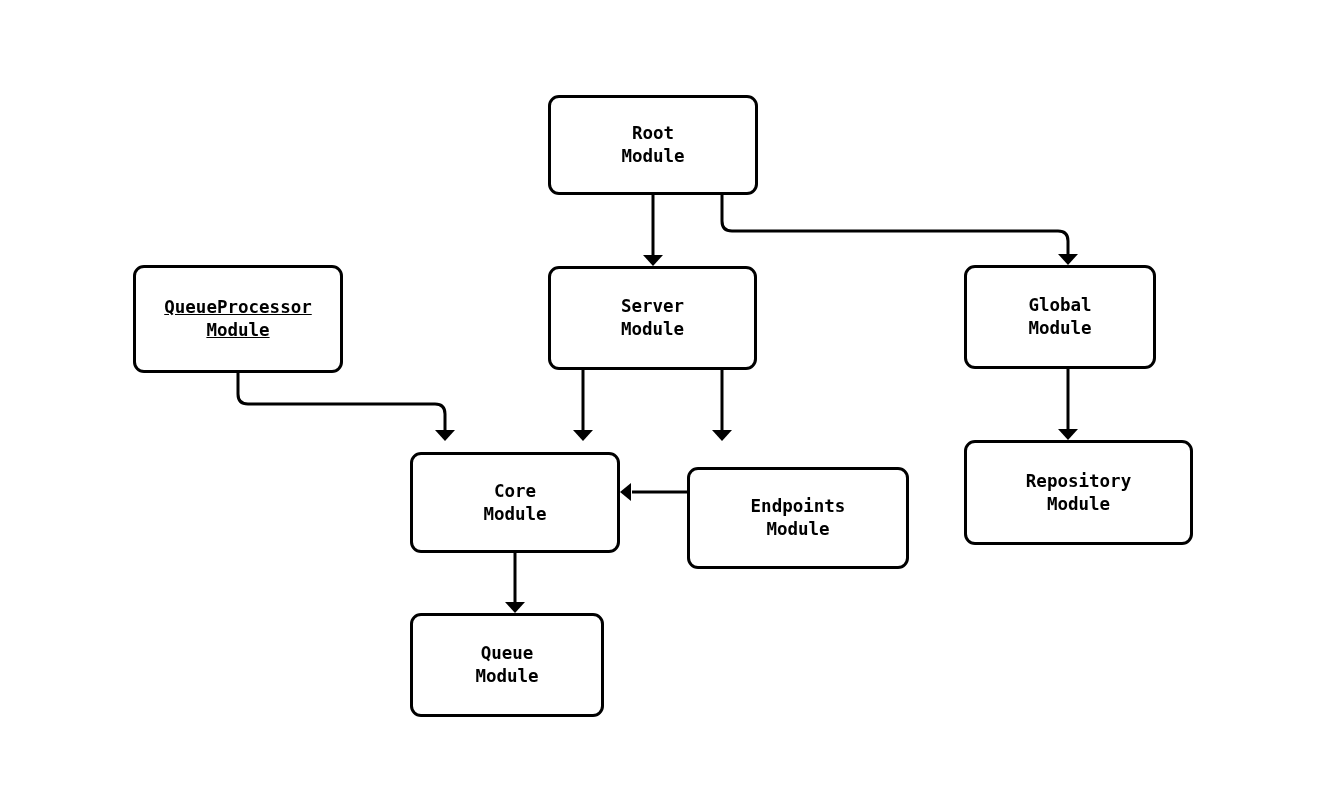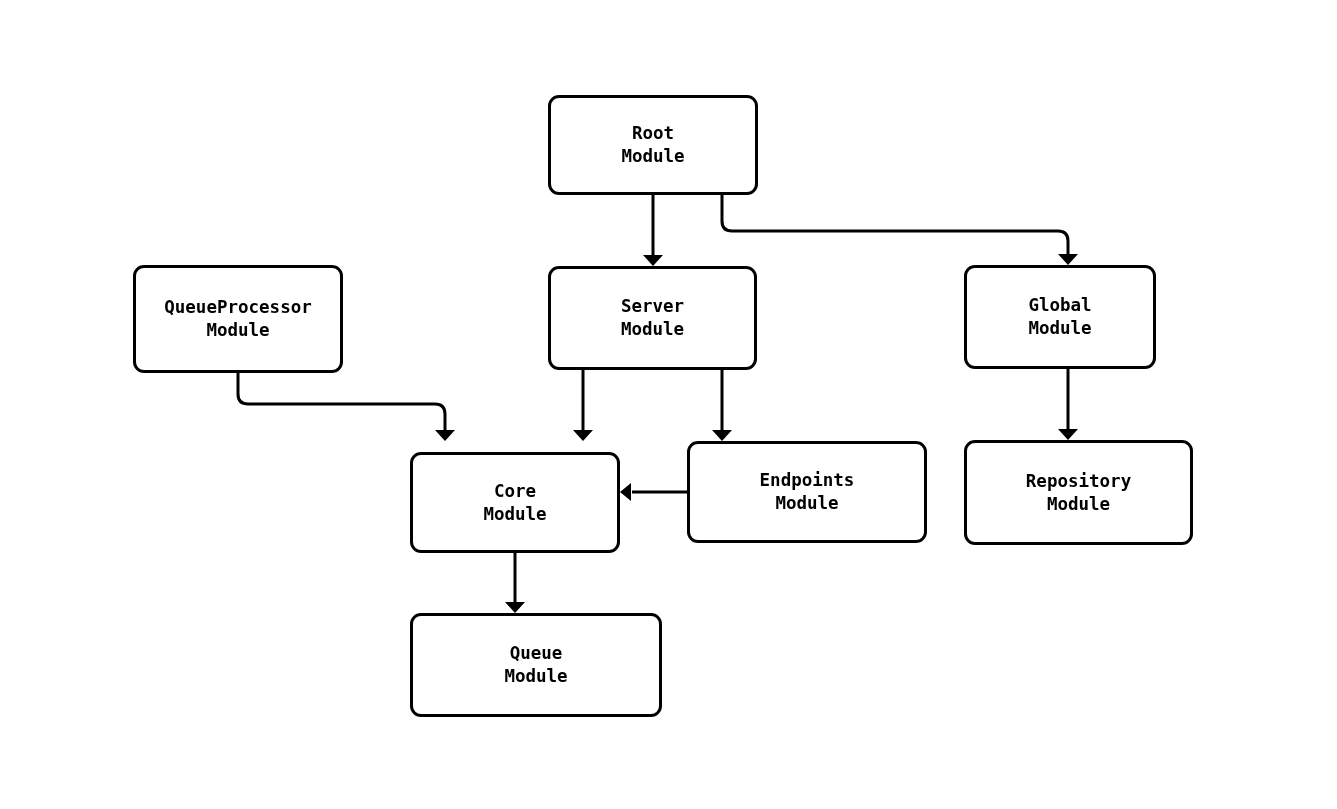--- a/index.html
+++ b/index.html
@@ -85,49 +85,49 @@
       </g>
   </svg>
 
   <div id="node-layer">
 
     <div class="node" title="Root Module" style="left: 548px; top: 95px; width: 210px; height: 100px; background: rgb(255, 255, 255); border-color: rgb(0, 0, 0); border-width: 3px; border-radius: 11px;">
       <span class="node-label">Root</span>
       <span class="node-label">Module</span>
     </div>
 
-    <div class="node" title="QueueProcessor Module" style="left: 133px; top: 265px; width: 210px; height: 108px; background: rgb(255, 255, 255); border-color: rgb(0, 0, 0); border-width: 3px; border-radius: 11px;">
+    <div class="node" title="QueueProcessor Module" style="left: 133px; top: 265px; width: 210px; height: 108px; background: rgb(255, 255, 255); border-color: rgb(0, 0, 0); border-width: 3px; border-radius: 11px; text-decoration: underline;">
       <span class="node-label">QueueProcessor</span>
       <span class="node-label">Module</span>
     </div>
 
     <div class="node" title="Server Module" style="left: 548px; top: 266px; width: 209px; height: 104px; background: rgb(255, 255, 255); border-color: rgb(0, 0, 0); border-width: 3px; border-radius: 11px; justify-content: center;">
       <span class="node-label">Server</span>
       <span class="node-label">Module</span>
     </div>
 
     <div class="node" title="Global Module" style="left: 964px; top: 265px; width: 192px; height: 104px; background: rgb(255, 255, 255); border-color: rgb(0, 0, 0); border-width: 3px; border-radius: 11px;">
       <span class="node-label">Global</span>
       <span class="node-label">Module</span>
     </div>
 
     <div class="node" title="Core Module" style="left: 410px; top: 452px; width: 210px; height: 101px; background: rgb(255, 255, 255); border-color: rgb(0, 0, 0); border-width: 3px; border-radius: 11px;">
       <span class="node-label">Core</span>
       <span class="node-label">Module</span>
     </div>
 
-    <div class="node" title="Endpoints Module" style="left: 687px; top: 441px; width: 240px; height: 102px; background: rgb(255, 255, 255); border-color: rgb(0, 0, 0); border-width: 3px; border-radius: 11px;">
+    <div class="node" title="Endpoints Module" style="left: 687px; top: 467px; width: 222px; height: 102px; background: rgb(255, 255, 255); border-color: rgb(0, 0, 0); border-width: 3px; border-radius: 11px;">
       <span class="node-label">Endpoints</span>
       <span class="node-label">Module</span>
     </div>
 
     <div class="node" title="Repository Module" style="left: 964px; top: 440px; width: 229px; height: 105px; background: rgb(255, 255, 255); border-color: rgb(0, 0, 0); border-width: 3px; border-radius: 11px;">
       <span class="node-label">Repository</span>
       <span class="node-label">Module</span>
     </div>
 
-    <div class="node" title="Queue Module" style="left: 410px; top: 613px; width: 252px; height: 104px; background: rgb(255, 255, 255); border-color: rgb(0, 0, 0); border-width: 3px; border-radius: 11px;">
+    <div class="node" title="Queue Module" style="left: 410px; top: 613px; width: 194px; height: 104px; background: rgb(255, 255, 255); border-color: rgb(0, 0, 0); border-width: 3px; border-radius: 11px;">
       <span class="node-label">Queue</span>
       <span class="node-label">Module</span>
     </div>
   </div>
 
 </div>
 
 </body></html>

